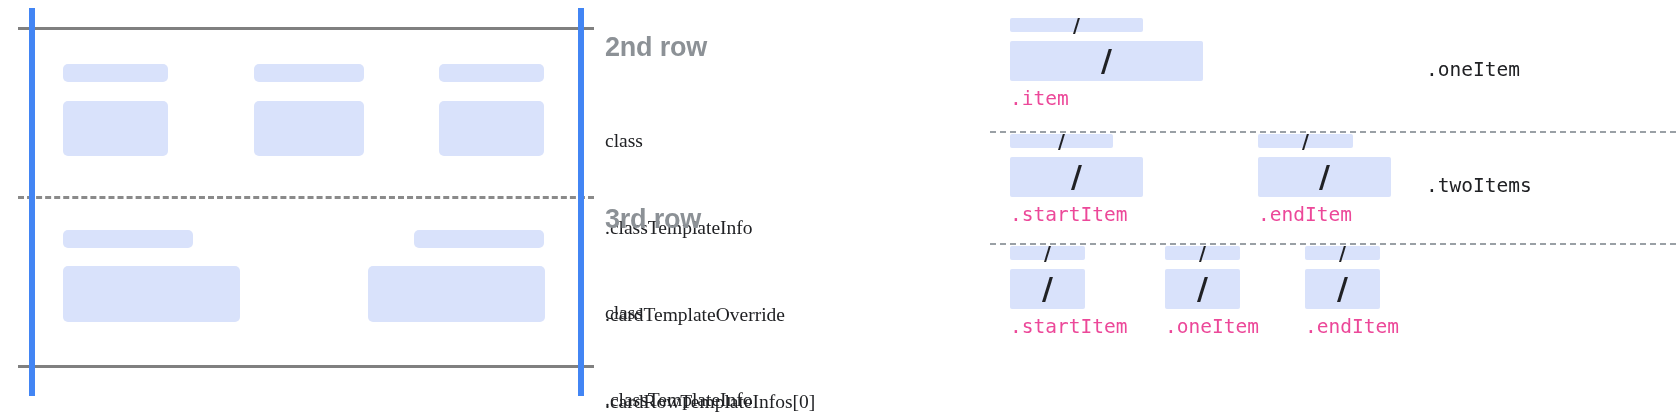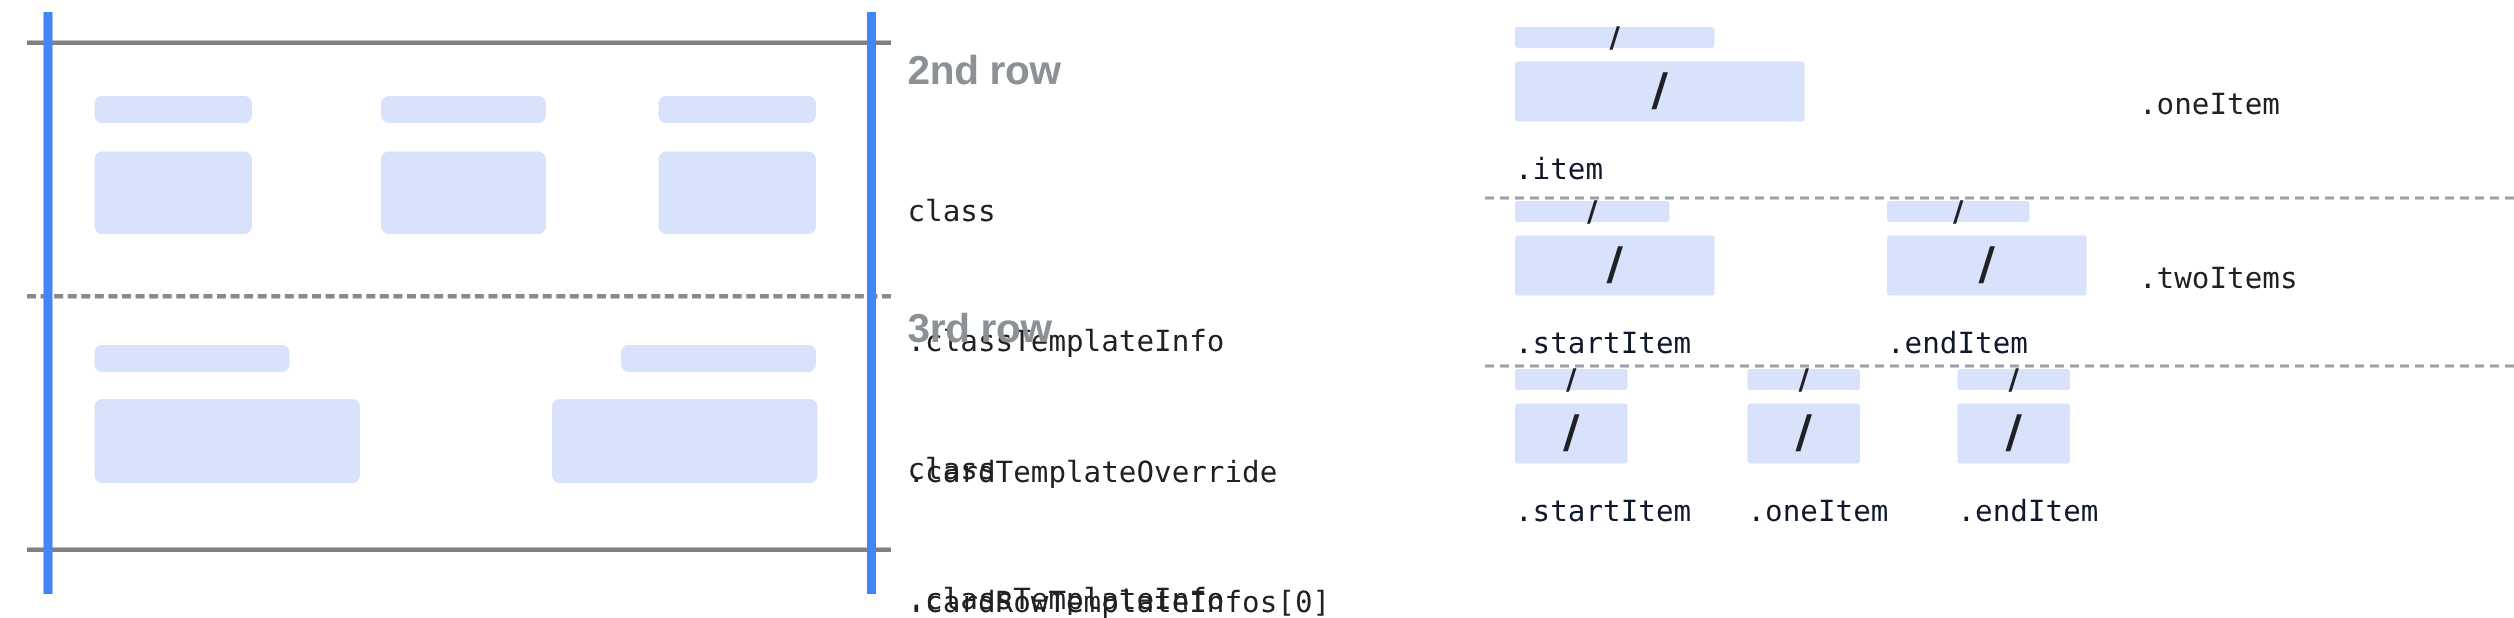--- a/index.html
+++ b/index.html
@@ -69,21 +69,21 @@
     white-space: nowrap;
   }
   .code-lines {
     font-family: "DejaVu Sans Mono", monospace;
     font-size: 19.5px;
     line-height: 29px;
     color: #202124;
     white-space: pre;
     margin-top: 4px;
   }
-  .code-lines div { white-space: pre; }
+  .code-lines div { white-space: pre; font-family: Liberation Serif, serif; }
 
   
   #right-panel { position: absolute; left: 980px; top: 0; width: 696px; height: 412px; }
   .variant { position: absolute; left: 0; width: 696px; }
   .variant.v1 { top: 18px;  height: 116px; }
   .variant.v2 { top: 134px; height: 112px; }
   .variant.v3 { top: 246px; height: 120px; }
 
   .variant-sep {
     position: absolute;
@@ -109,23 +109,23 @@
     line-height: 1;
   }
   .ph.small { height: 14px; }
   .ph.small .slash { font-size: 19px; top: -2px; left: 50%; transform: translateX(-50%); }
   .ph.big { height: 40px; margin-top: 9px; }
   .ph.big .slash { font-size: 30px; top: 5px; left: 50%; transform: translateX(-50%); }
 
   .item-label {
     font-family: "DejaVu Sans Mono", monospace;
     font-size: 19.5px;
-    color: #0f172a;
+    color: #ec4899;
     line-height: 24px;
-    margin-top: 20px;
+    margin-top: 6px;
     white-space: nowrap;
   }
   .variant-label {
     position: absolute;
     font-family: "DejaVu Sans Mono", monospace;
     font-size: 19.5px;
     color: #202124;
     white-space: nowrap;
     margin-left: 16px;
   }

